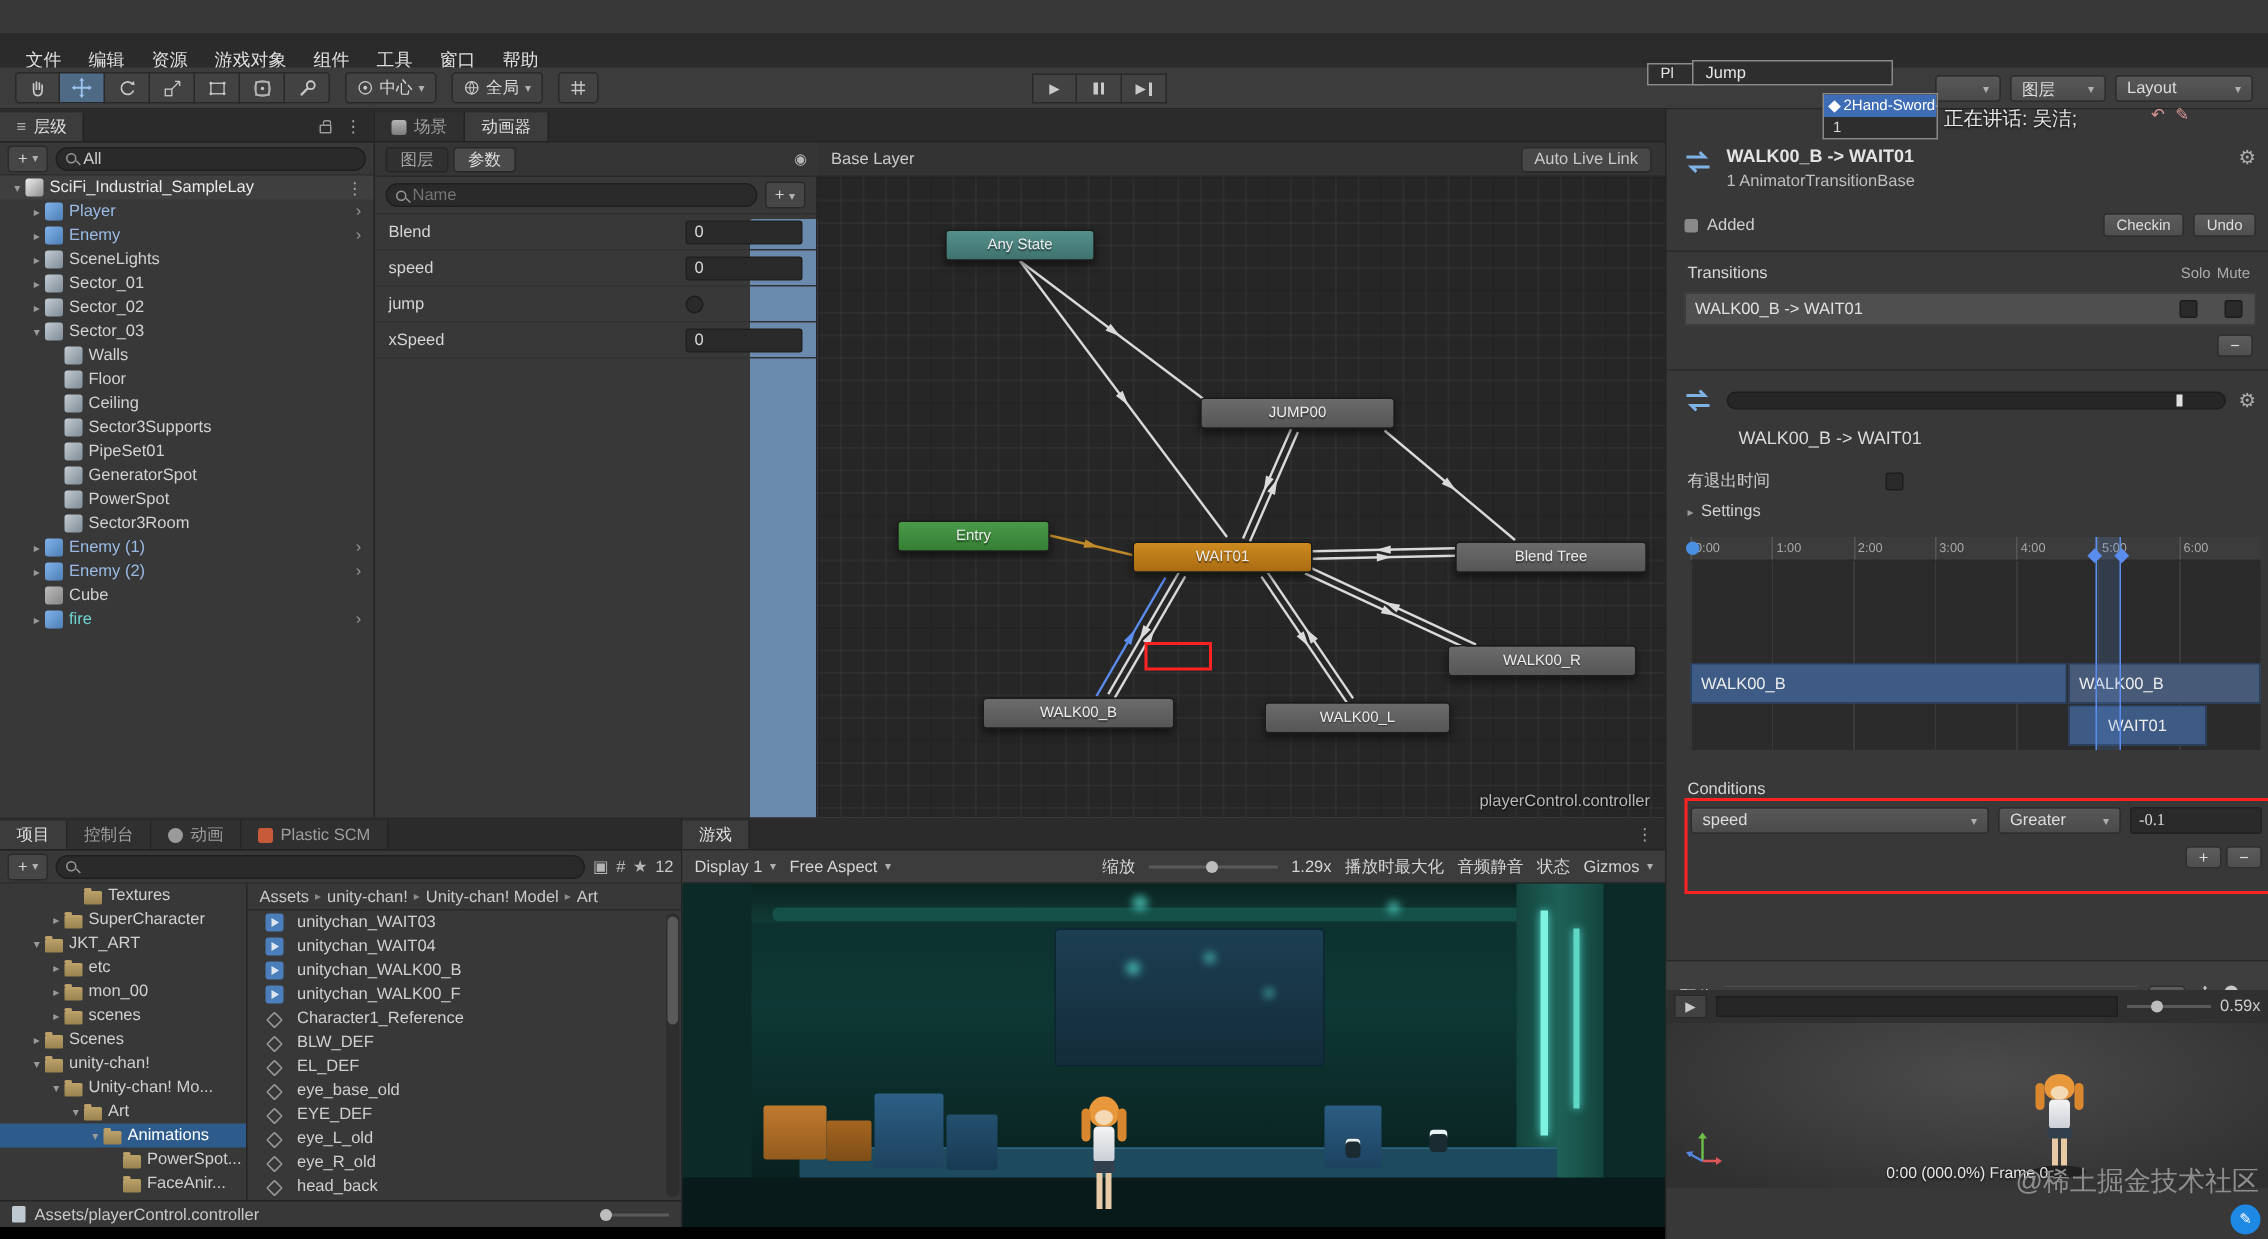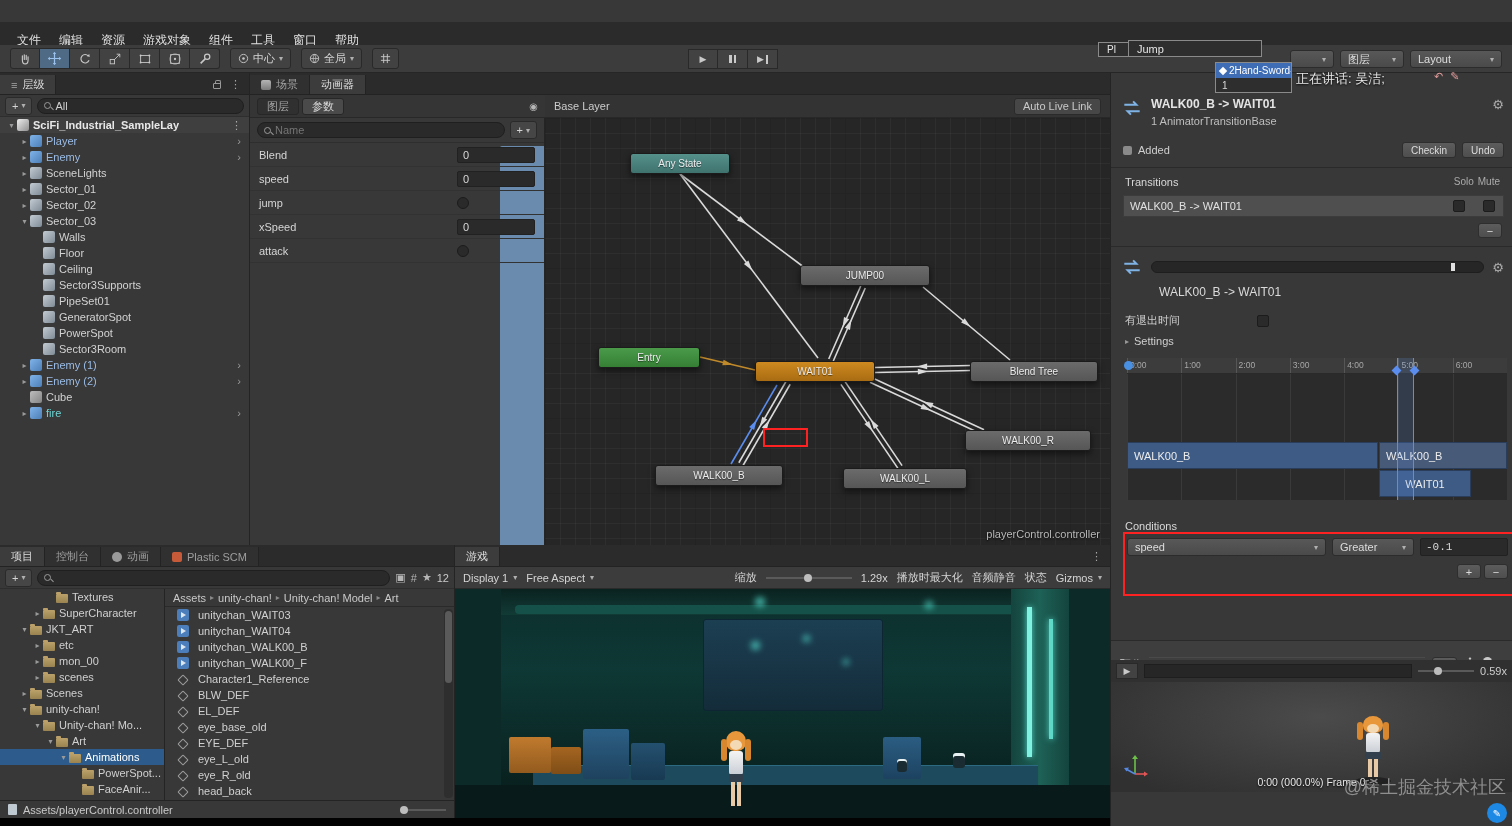--- a/index.html
+++ b/index.html
@@ -54,21 +54,21 @@
 .mag::after{content:"";position:absolute;left:5px;top:5px;width:4px;height:1.4px;background:#999;transform:rotate(45deg)}
 .srch input{background:transparent;border:none;outline:none;color:#CFCFCF;font-size:11px;width:100%;font-family:inherit}
 .addbtn{display:flex;align-items:center;gap:3px;height:18px;background:#464646;border:1px solid #2A2A2A;border-radius:3px;padding:0 6px;color:#D5D5D5;flex:none}
 
 
 .hierarchy{position:absolute;left:0;top:73px;width:250px;height:472px;background:#383838;border-right:1px solid #242424;display:flex;flex-direction:column}
 .paneltools{height:22px;display:flex;align-items:center;gap:5px;padding:0 5px;border-bottom:1px solid #2E2E2E}
 .tree{flex:1;overflow:hidden}
 .hrow{height:16px;display:flex;align-items:center;color:#D2D2D2;padding-right:4px}
 .hrow.scene{background:#3F3F3F}
-.hrow.scene .lbl{font-weight:bold;color:#E8E8E8}
+.hrow.scene .lbl{font-weight:normal;color:#E8E8E8}
 .hrow.prefab .lbl{color:#9ABBE5}
 .hrow.prefab-cyan .lbl{color:#6FD3D3}
 .arrow{width:11px;text-align:center;color:#9A9A9A;font-size:8px;flex:none}
 .hicon{width:12px;height:12px;margin-right:4px;border-radius:2px;flex:none}
 .hicon.scene{background:linear-gradient(135deg,#EDEDED,#8F8F8F)}
 .hicon.prefab{background:linear-gradient(135deg,#7FB3E8,#4E7FB8)}
 .hicon.go{background:linear-gradient(135deg,#C4CBD2,#7E8B96)}
 .hicon.go-gray{background:linear-gradient(135deg,#BDBDBD,#858585)}
 .hicon.folder{height:9px;background:linear-gradient(#BBA169,#9A8350);border-radius:1px;position:relative;margin-top:2px}
 .hicon.folder::before{content:"";position:absolute;top:-2px;left:0;width:5px;height:2px;background:#BBA169;border-radius:1px 1px 0 0}
@@ -137,21 +137,21 @@
 
 .inspector{position:absolute;left:1110px;top:73px;width:402px;height:753px;background:#383838;border-left:1px solid #242424}
 .isec{position:absolute;left:0;right:0}
 .insp-div{position:absolute;left:0;right:0;height:1px;background:#2A2A2A}
 .trans-ico{width:22px;height:22px;flex:none}
 .btn{display:inline-flex;align-items:center;justify-content:center;height:16px;padding:0 8px;background:linear-gradient(#5C5C5C,#4E4E4E);border:1px solid #2E2E2E;border-radius:3px;color:#DDD;font-size:10px}
 .cb{width:12px;height:12px;background:#2A2A2A;border:1px solid #1C1C1C;border-radius:2px;flex:none}
 .gear{color:#ABABAB;font-size:13px}
 .track{flex:1;height:12px;background:#262626;border:1px solid #1E1E1E;border-radius:6px;position:relative}
 .thandle{position:absolute;right:28px;top:1px;width:4px;height:8px;background:#E0E0E0}
-.nfield{width:88px;height:18px;background:#2A2A2A;border:1px solid #212121;border-radius:2px;color:#D8D8D8;padding:0 5px;font-size:11px;font-family:Liberation Mono, monospace}
+.nfield{width:88px;height:18px;background:#2A2A2A;border:1px solid #212121;border-radius:2px;color:#D8D8D8;padding:0 5px;font-size:11px;font-family:Liberation Serif, serif}
 .sqbtn{width:24px;height:15px;display:flex;align-items:center;justify-content:center;background:linear-gradient(#5C5C5C,#4E4E4E);border:1px solid #2E2E2E;border-radius:3px;color:#DDD}
 
 .tl{position:absolute;left:16px;top:285px;width:380px;height:142px}
 .tl-ruler{height:16px;background:#3C3C3C;display:flex;position:relative;border-bottom:1px solid #2A2A2A}
 .tl-tick{flex:1;font-size:8.5px;color:#A8A8A8;border-left:1px solid #565656;padding-left:2px;line-height:15px;overflow:hidden}
 .tl-body{position:absolute;left:0;right:0;top:16px;bottom:0;background:#2B2B2B;background-image:repeating-linear-gradient(90deg,#3A3A3A 0 1px,transparent 1px 54.3px)}
 .tl-bar{position:absolute;height:27px;background:#3D5B85;border:1px solid #2A3E5C;color:#ECECEC;display:flex;align-items:center;padding:0 6px;font-size:11px;white-space:nowrap;overflow:hidden}
 .tl-band{position:absolute;top:0;bottom:0;left:270px;width:17px;background:rgba(90,140,220,.18);border-left:1px solid #5B8DEF;border-right:1px solid #5B8DEF;z-index:3}
 .tl-mark{position:absolute;top:9px;width:7px;height:7px;background:#5B8DEF;transform:rotate(45deg);z-index:4}
 .tl-dot{position:absolute;top:3px;left:-3px;width:9px;height:9px;border-radius:50%;background:#4A90E2;z-index:4}
@@ -524,25 +524,20 @@
           </div>
 
           <div class="parm">
             <span class="plbl">xSpeed</span>
             <span class="pfield">
               <span>0</span>
             </span>
 
           </div>
 
-          <div class="parm">
-            <span class="plbl">attack</span>
-
-            <span class="ptrig"></span>
-          </div>
         </div>
     </div>
     <div class="graph">
       <svg width="565" height="427" viewBox="0 0 565 427">
           <line x1="155" y1="239" x2="210" y2="252" stroke="#C08A2A" stroke-width="1.6"></line>
           <polygon points="187.9,246.8 177.3,247.2 178.6,241.7" fill="#C08A2A"></polygon>
           <line x1="135" y1="56" x2="273" y2="240" stroke="#DADADA" stroke-width="1.6"></line>
           <polygon points="207.3,152.4 198.9,145.9 203.4,142.5" fill="#DADADA"></polygon>
           <line x1="135" y1="56" x2="260" y2="150" stroke="#DADADA" stroke-width="1.6"></line>
           <polygon points="201.9,106.3 192.0,102.4 195.4,97.9" fill="#DADADA"></polygon>
@@ -913,21 +908,21 @@
       <span class="gear">⚙</span>
     </div>
     <div class="isec" style="top:68px;left:12px;right:8px;height:18px;display:flex;align-items:center;gap:6px">
       <span style="width:9px;height:9px;background:#8A8A8A;border-radius:2px"></span>
       <span>Added</span>
       <span style="flex:1"></span>
       <span class="btn">Checkin</span>
       <span class="btn">Undo</span>
     </div>
     <div class="insp-div" style="top:94px"></div>
-    <div class="isec" style="top:103px;left:14px;right:10px;display:flex;align-items:flex-start">
+    <div class="isec" style="top:103px;left:14px;right:10px;display:flex;align-items:flex-end">
       <span style="color:#D8D8D8">Transitions</span>
       <span style="flex:1"></span>
       <span style="font-size:10px;color:#ABABAB;margin-right:4px">Solo</span>
       <span style="font-size:10px;color:#ABABAB;margin-right:2px">Mute</span>
     </div>
     <div class="isec" style="top:122px;left:12px;right:8px;height:22px;background:#4F4F4F;border:1px solid #3C3C3C;display:flex;align-items:center;padding:0 6px;gap:18px">
       <span style="flex:1;color:#E0E0E0">WALK00_B -&gt; WAIT01</span>
       <span class="cb"></span>
       <span class="cb" style="margin-right:2px"></span>
     </div>

